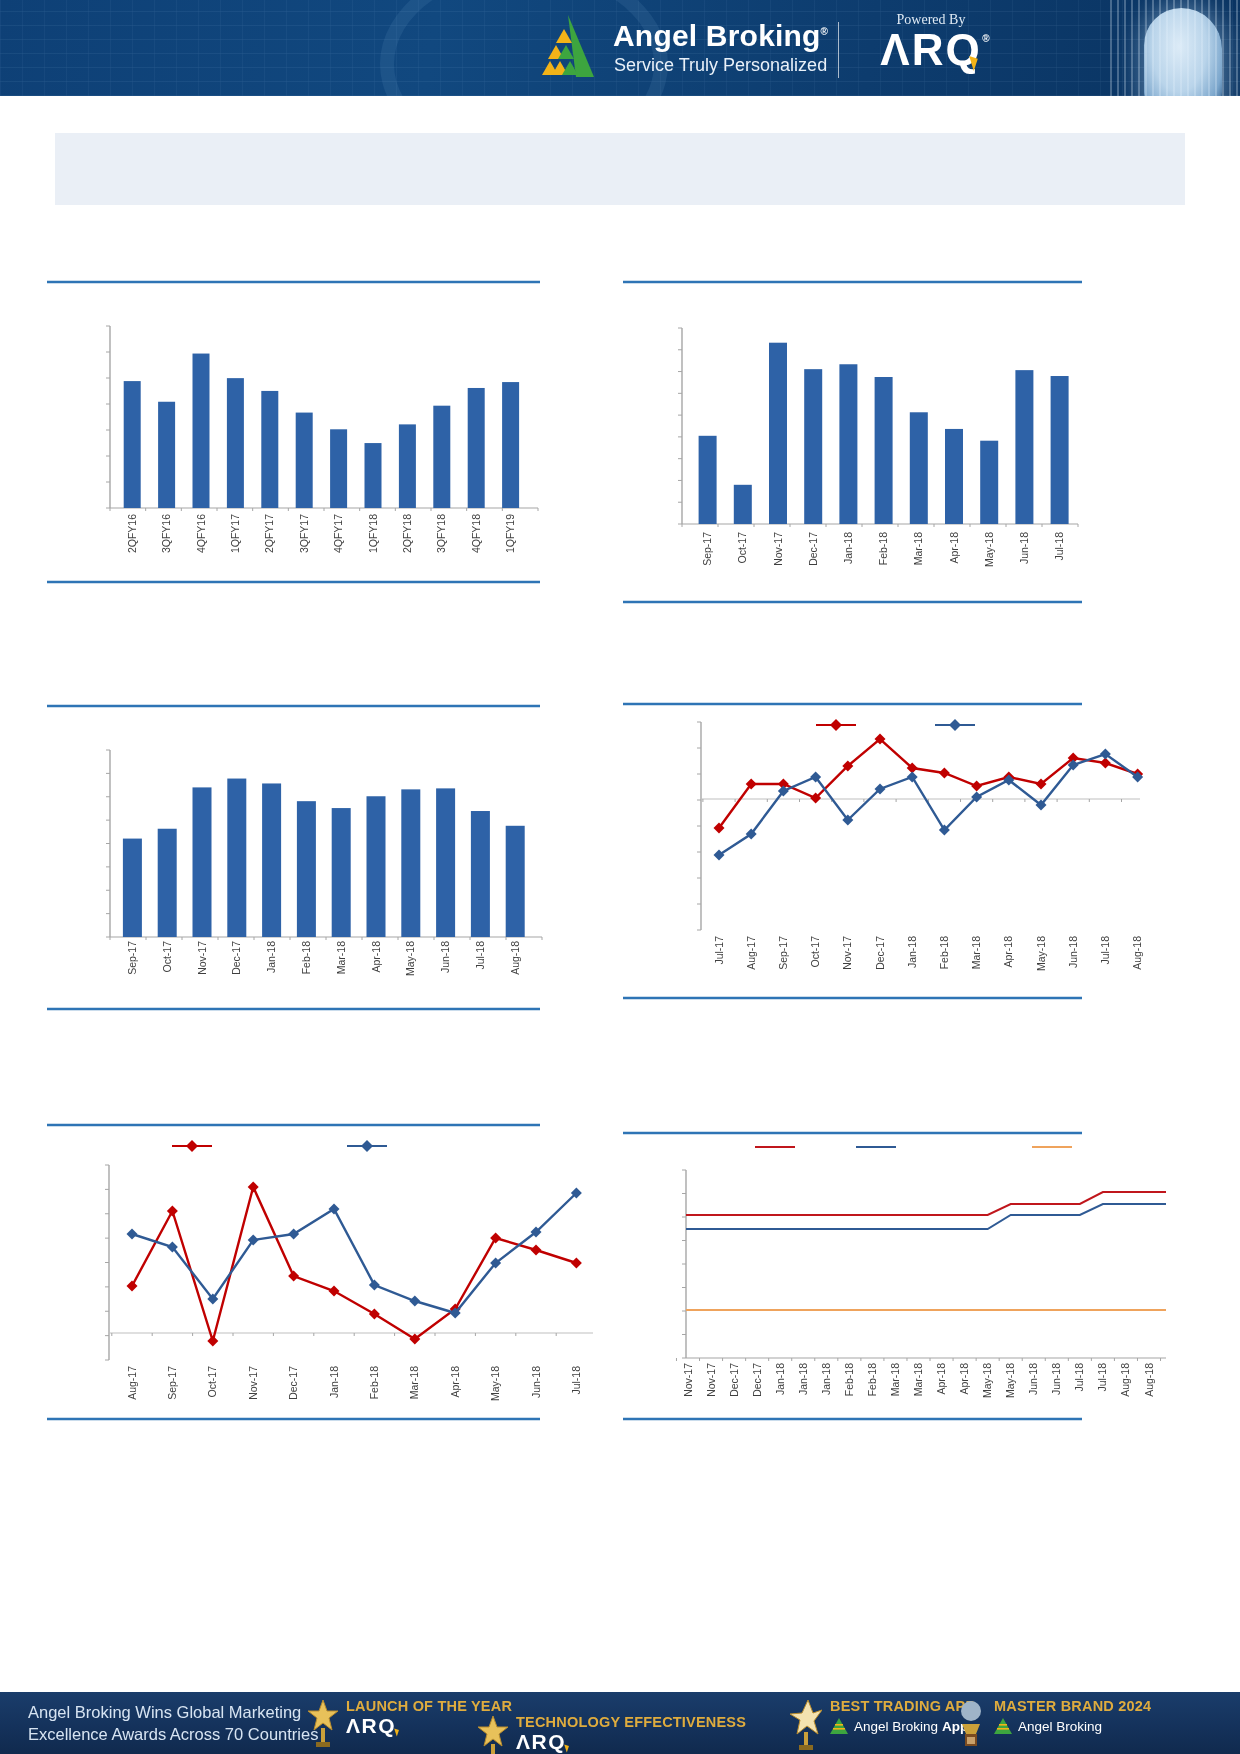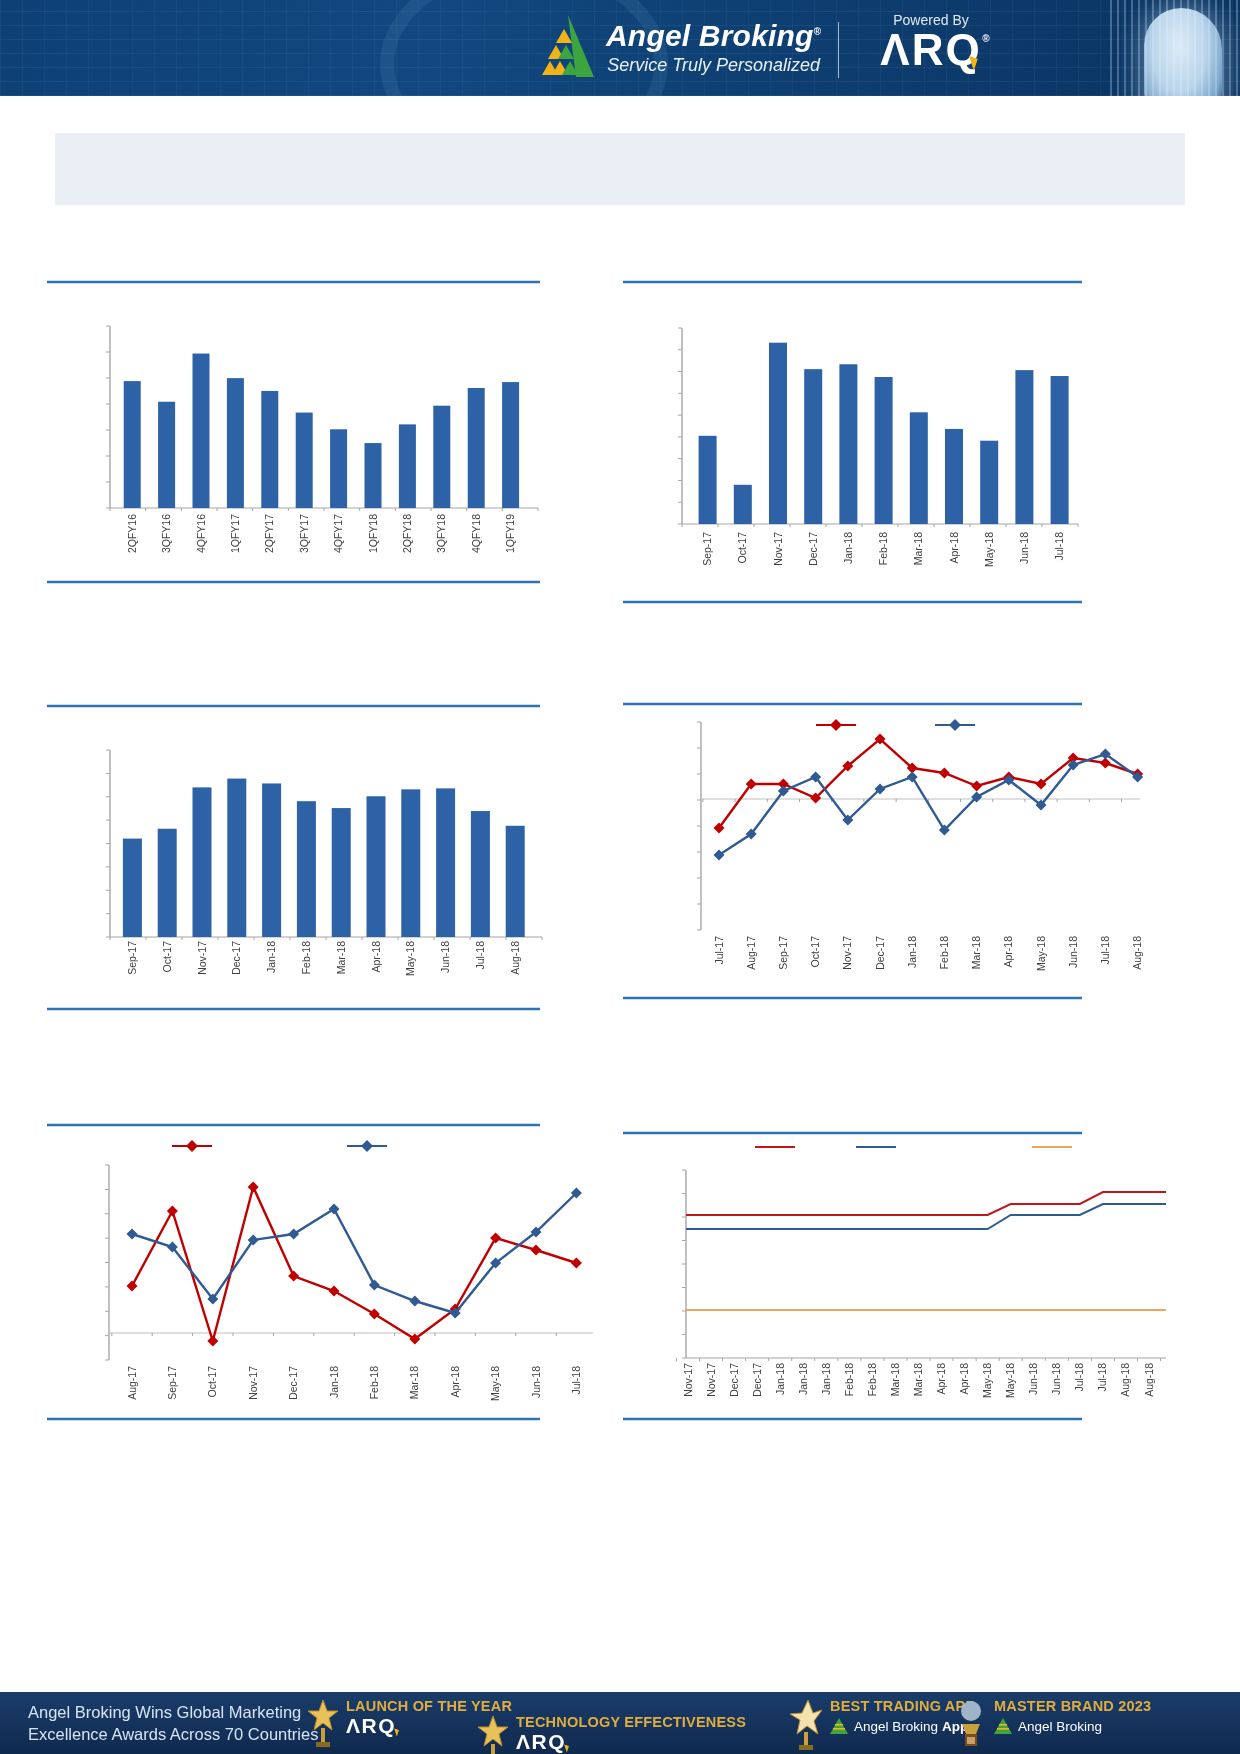--- a/index.html
+++ b/index.html
@@ -17,27 +17,27 @@
     position:absolute;inset:0;opacity:.16;
     background:
       repeating-linear-gradient(0deg, rgba(160,200,235,.5) 0 1px, transparent 1px 14px),
       repeating-linear-gradient(90deg, rgba(160,200,235,.35) 0 1px, transparent 1px 22px);
   }
   .header .glow{
     position:absolute;left:380px;top:-40px;width:260px;height:180px;border-radius:50%;
     border:14px solid rgba(120,170,215,.12);
   }
   .logo-wrap{position:absolute;left:542px;top:12px;height:72px;display:flex;align-items:center;}
-  .brand-block{margin-left:12px;color:#fff;font-style:italic;}
+  .brand-block{margin-left:19px;color:#fff;}
   .brand-name{font-size:30px;font-weight:bold;letter-spacing:.2px;line-height:1.05;}
   .brand-name sup{font-size:10px;}
   .brand-tagline{font-size:18px;color:#e9f1f9;margin-top:3px;text-align:center;}
   .divider{position:absolute;left:838px;top:22px;width:1px;height:56px;background:rgba(255,255,255,.65);}
   .arq-block{position:absolute;left:856px;top:12px;width:150px;text-align:center;color:#fff;}
-  .arq-powered{font-size:14px;color:#dfeaf4;}
+  .arq-powered{font-size:14px;color:#dfeaf4;font-family:Liberation Serif, serif;}
   .arq-logo{font-size:44px;font-weight:bold;letter-spacing:2px;line-height:1.0;position:relative;display:inline-block;}
   .arq-logo sup{font-size:10px;position:absolute;top:6px;right:-10px;}
   .arq-tail{position:absolute;right:6px;bottom:2px;width:0;height:0;
     border-left:9px solid transparent;border-top:13px solid #f2b318;transform:rotate(18deg);}
   .head-art{position:absolute;right:0;top:0;width:130px;height:96px;overflow:hidden;}
   .head-art .silhouette{
     position:absolute;right:18px;top:8px;width:78px;height:110px;border-radius:42px 46px 30px 30px;
     background:radial-gradient(ellipse at 45% 35%, #dcebf7 0%, #b9d4ea 45%, #7ba6cc 75%, rgba(60,110,160,.2) 100%);
     box-shadow:0 0 22px 6px rgba(190,220,245,.35);
   }
@@ -562,21 +562,21 @@
   <div class="award" id="award-4">
     <span class="ticon">
       <svg width="30" height="52" viewBox="0 0 30 52">
         <circle cx="15" cy="11" r="10" fill="#9fb4c8"></circle>
         <path d="M6 24 L24 24 L20 34 L10 34 Z" fill="#caa03a"></path>
         <rect x="9" y="34" width="12" height="12" fill="#7a4b20"></rect>
         <rect x="11" y="37" width="8" height="7" fill="#c8a06a"></rect>
       </svg>
     </span>
     <div class="award-texts">
-      <div class="award-title">MASTER BRAND 2023</div>
+      <div class="award-title">MASTER BRAND 2024</div>
       <div class="award-sub">
         <svg width="18" height="16" viewBox="0 0 18 16">
           <polygon points="9,0 18,16 0,16" fill="#3da53f"></polygon>
           <rect x="5" y="6" width="8" height="1.6" fill="#f2b318"></rect>
           <rect x="3" y="10" width="12" height="1.6" fill="#f2b318"></rect>
         </svg>
         <span>Angel Broking</span>
           <span class="bold"></span>
       </div>
     </div>

